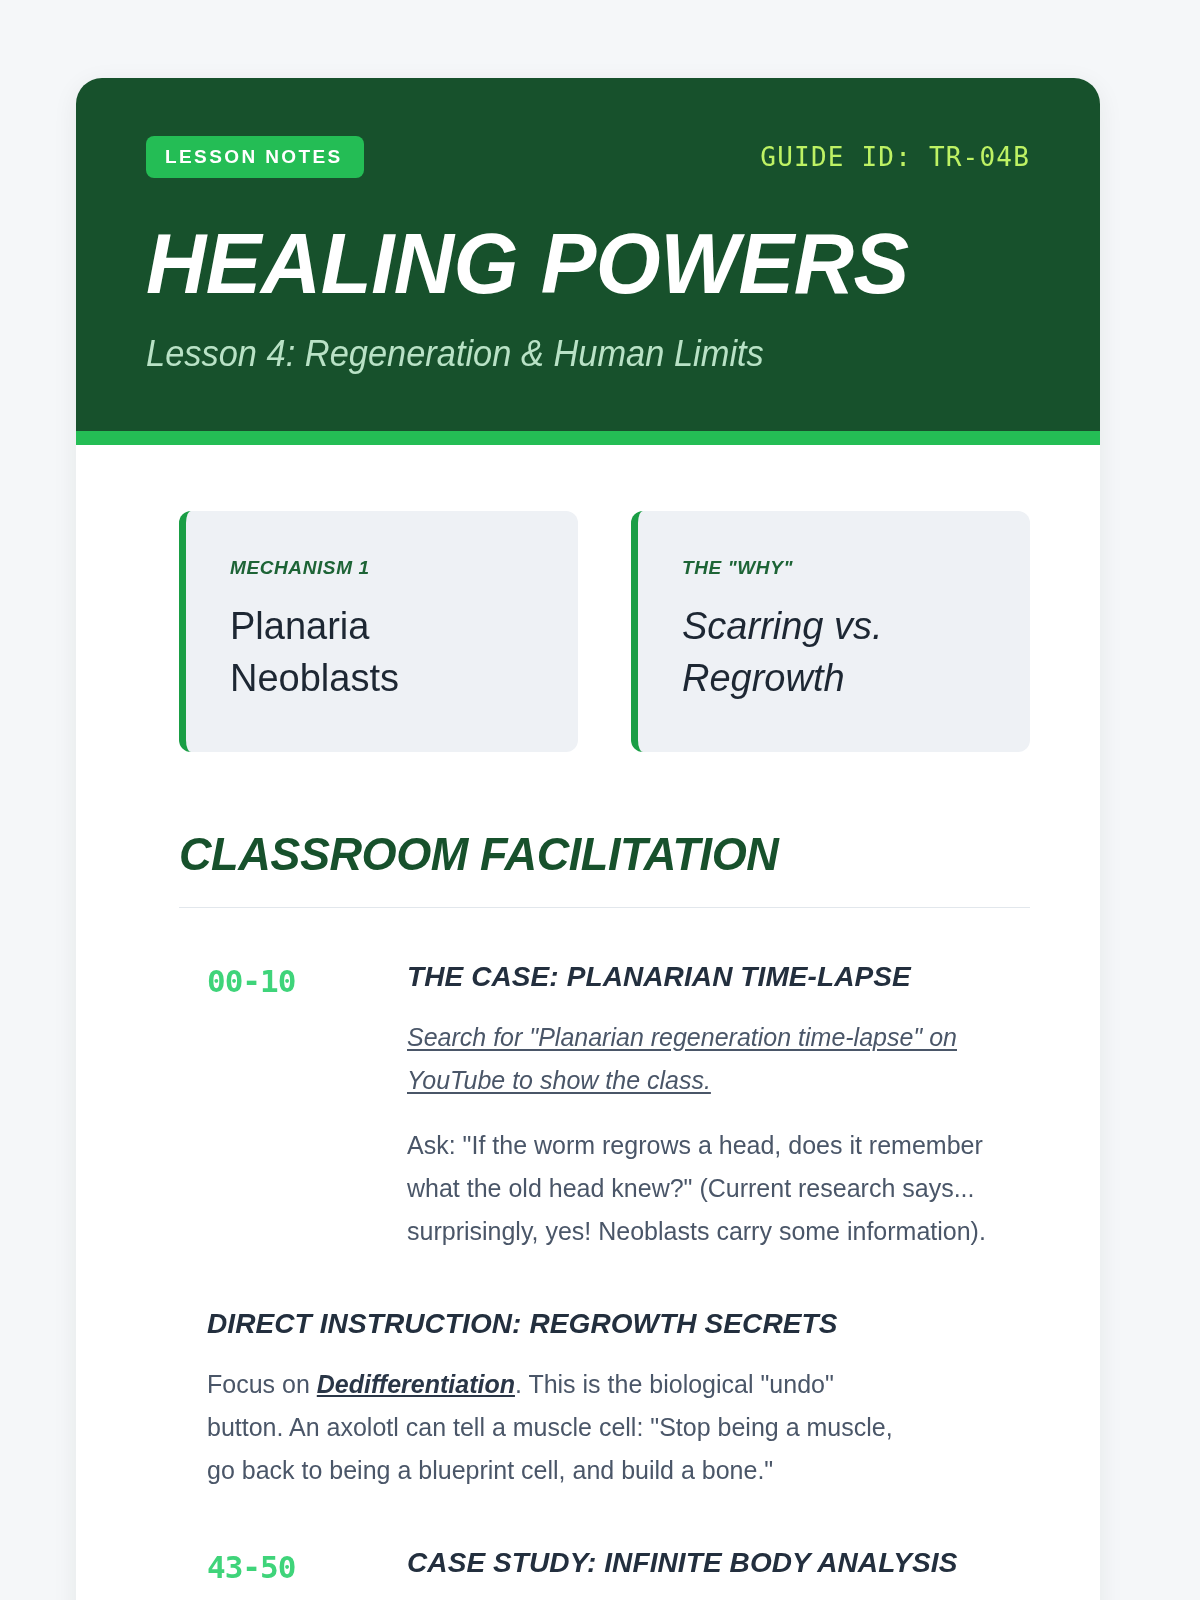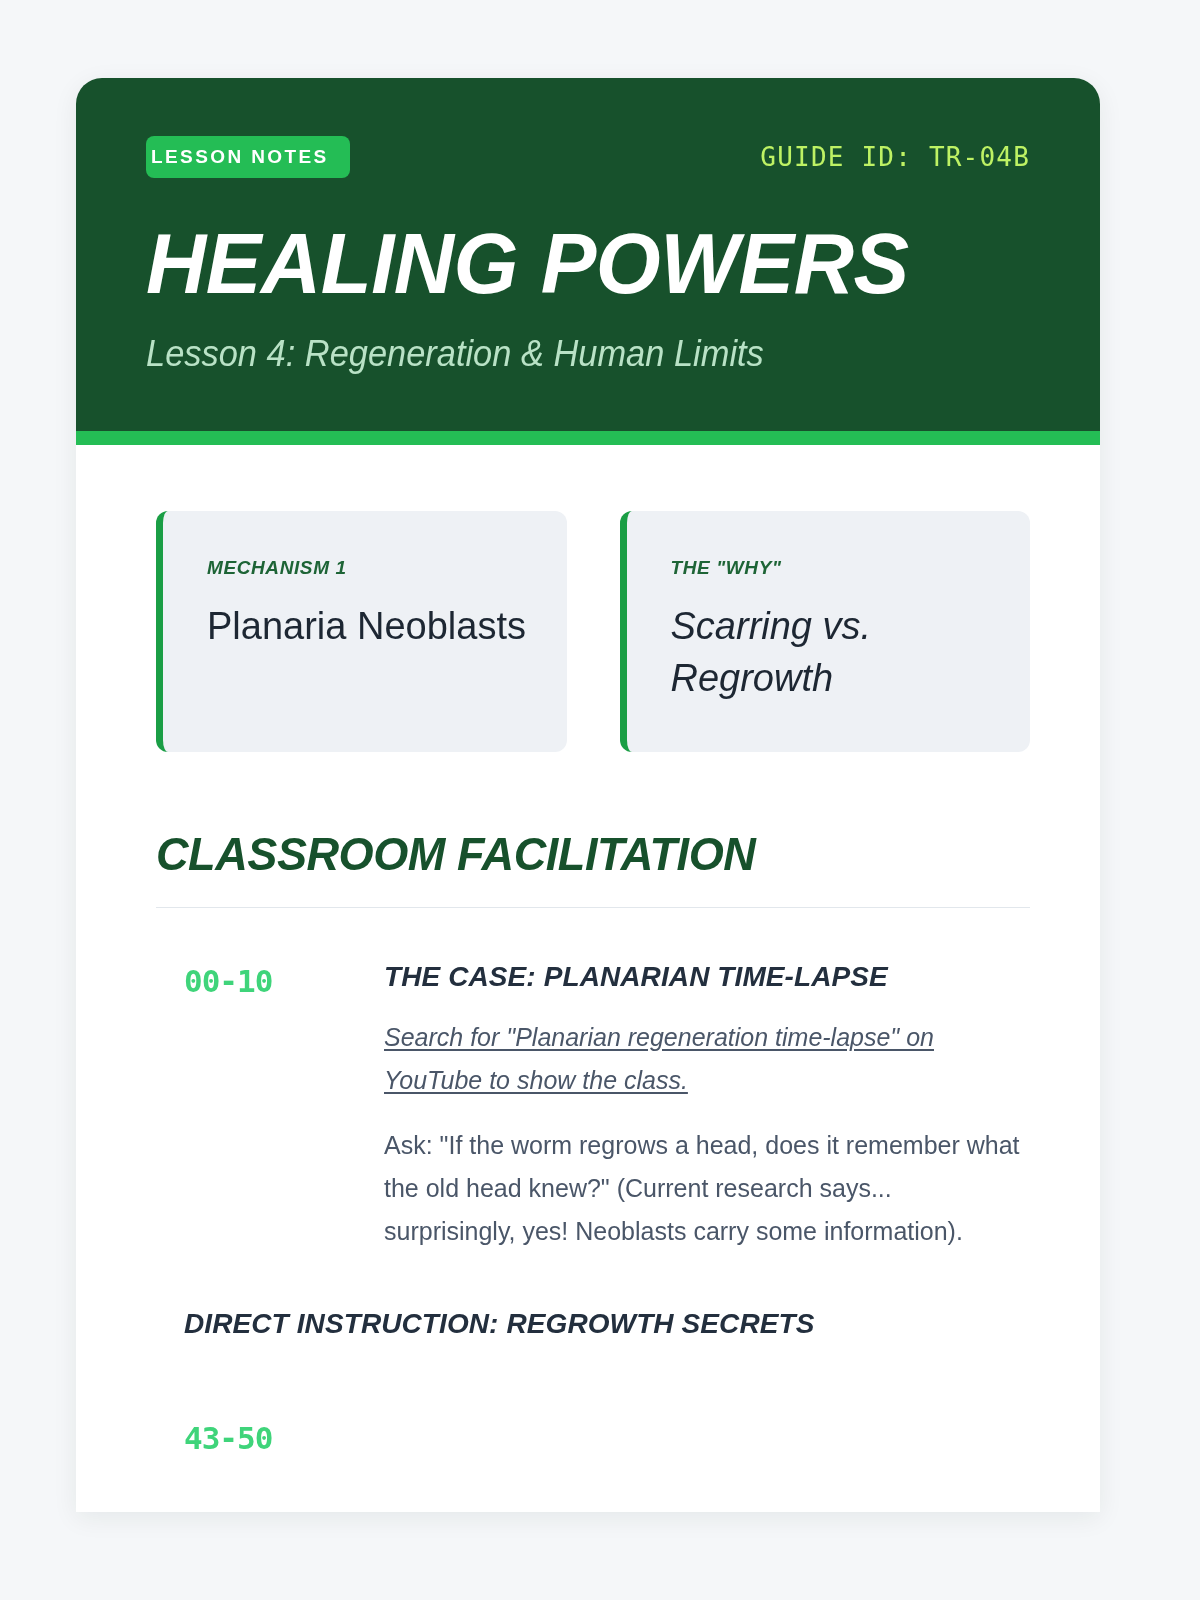--- a/index.html
+++ b/index.html
@@ -44,21 +44,21 @@
     justify-content:space-between;
     margin-bottom:44px;
   }
   .badge {
     display:inline-block;
     background:#24bd55;
     color:#ffffff;
     font-size:19px;
     font-weight:bold;
     letter-spacing:2.4px;
-    padding:11px 21px 12px 5px;
+    padding:11px 21px 12px 19px;
     border-radius:8px;
     line-height:1;
     font-stretch:condensed;
   }
   .guide-id {
     font-family:"DejaVu Sans Mono","Liberation Mono",monospace;
     font-size:26px;
     letter-spacing:1.2px;
     color:#bef264;
     white-space:pre;
@@ -87,21 +87,21 @@
     transform-origin:left center;
     white-space:nowrap;
   }
   .accent-bar {
     height:14px;
     background:#24bd55;
     width:100%;
   }
 
   
-  .body-wrap { padding:66px 70px 0 80px; }
+  .body-wrap { padding:66px 70px 0 103px; }
 
   
   .cards {
     display:flex;
     gap:53px;
     margin-bottom:78px;
   }
   .mcard {
     flex:1 1 0;
     background:#eef1f5;
@@ -241,22 +241,26 @@
         <div class="tl-content">
           <div class="tl-title">THE CASE: PLANARIAN TIME-LAPSE</div>
           <p class="tl-p link">Search for "Planarian regeneration time-lapse" on YouTube to show the class.</p>
           <p class="tl-p">Ask: "If the worm regrows a head, does it remember what the old head knew?" (Current research says... surprisingly, yes! Neoblasts carry some information).</p>
         </div>
       </div>
 
       <div class="tl-row">
         <div class="tl-content">
           <div class="tl-title">DIRECT INSTRUCTION: REGROWTH SECRETS</div>
+          <p class="tl-p"><span>Focus on </span><span class="em-term">Dedifferentiation</span><span>. This is the biological "undo" button. An axolotl can tell a muscle cell: "Stop being a muscle, go back to being a blueprint cell, and build a bone."</span></p>
         </div>
       </div>
 
       <div class="tl-row">
         <div class="tl-time">43-50</div>
+        <div class="tl-content">
+          <div class="tl-title">CASE STUDY: INFINITE BODY ANALYSIS</div>
+        </div>
       </div>
 
     </div>
   </div>
 </div>
 
 </body></html>

